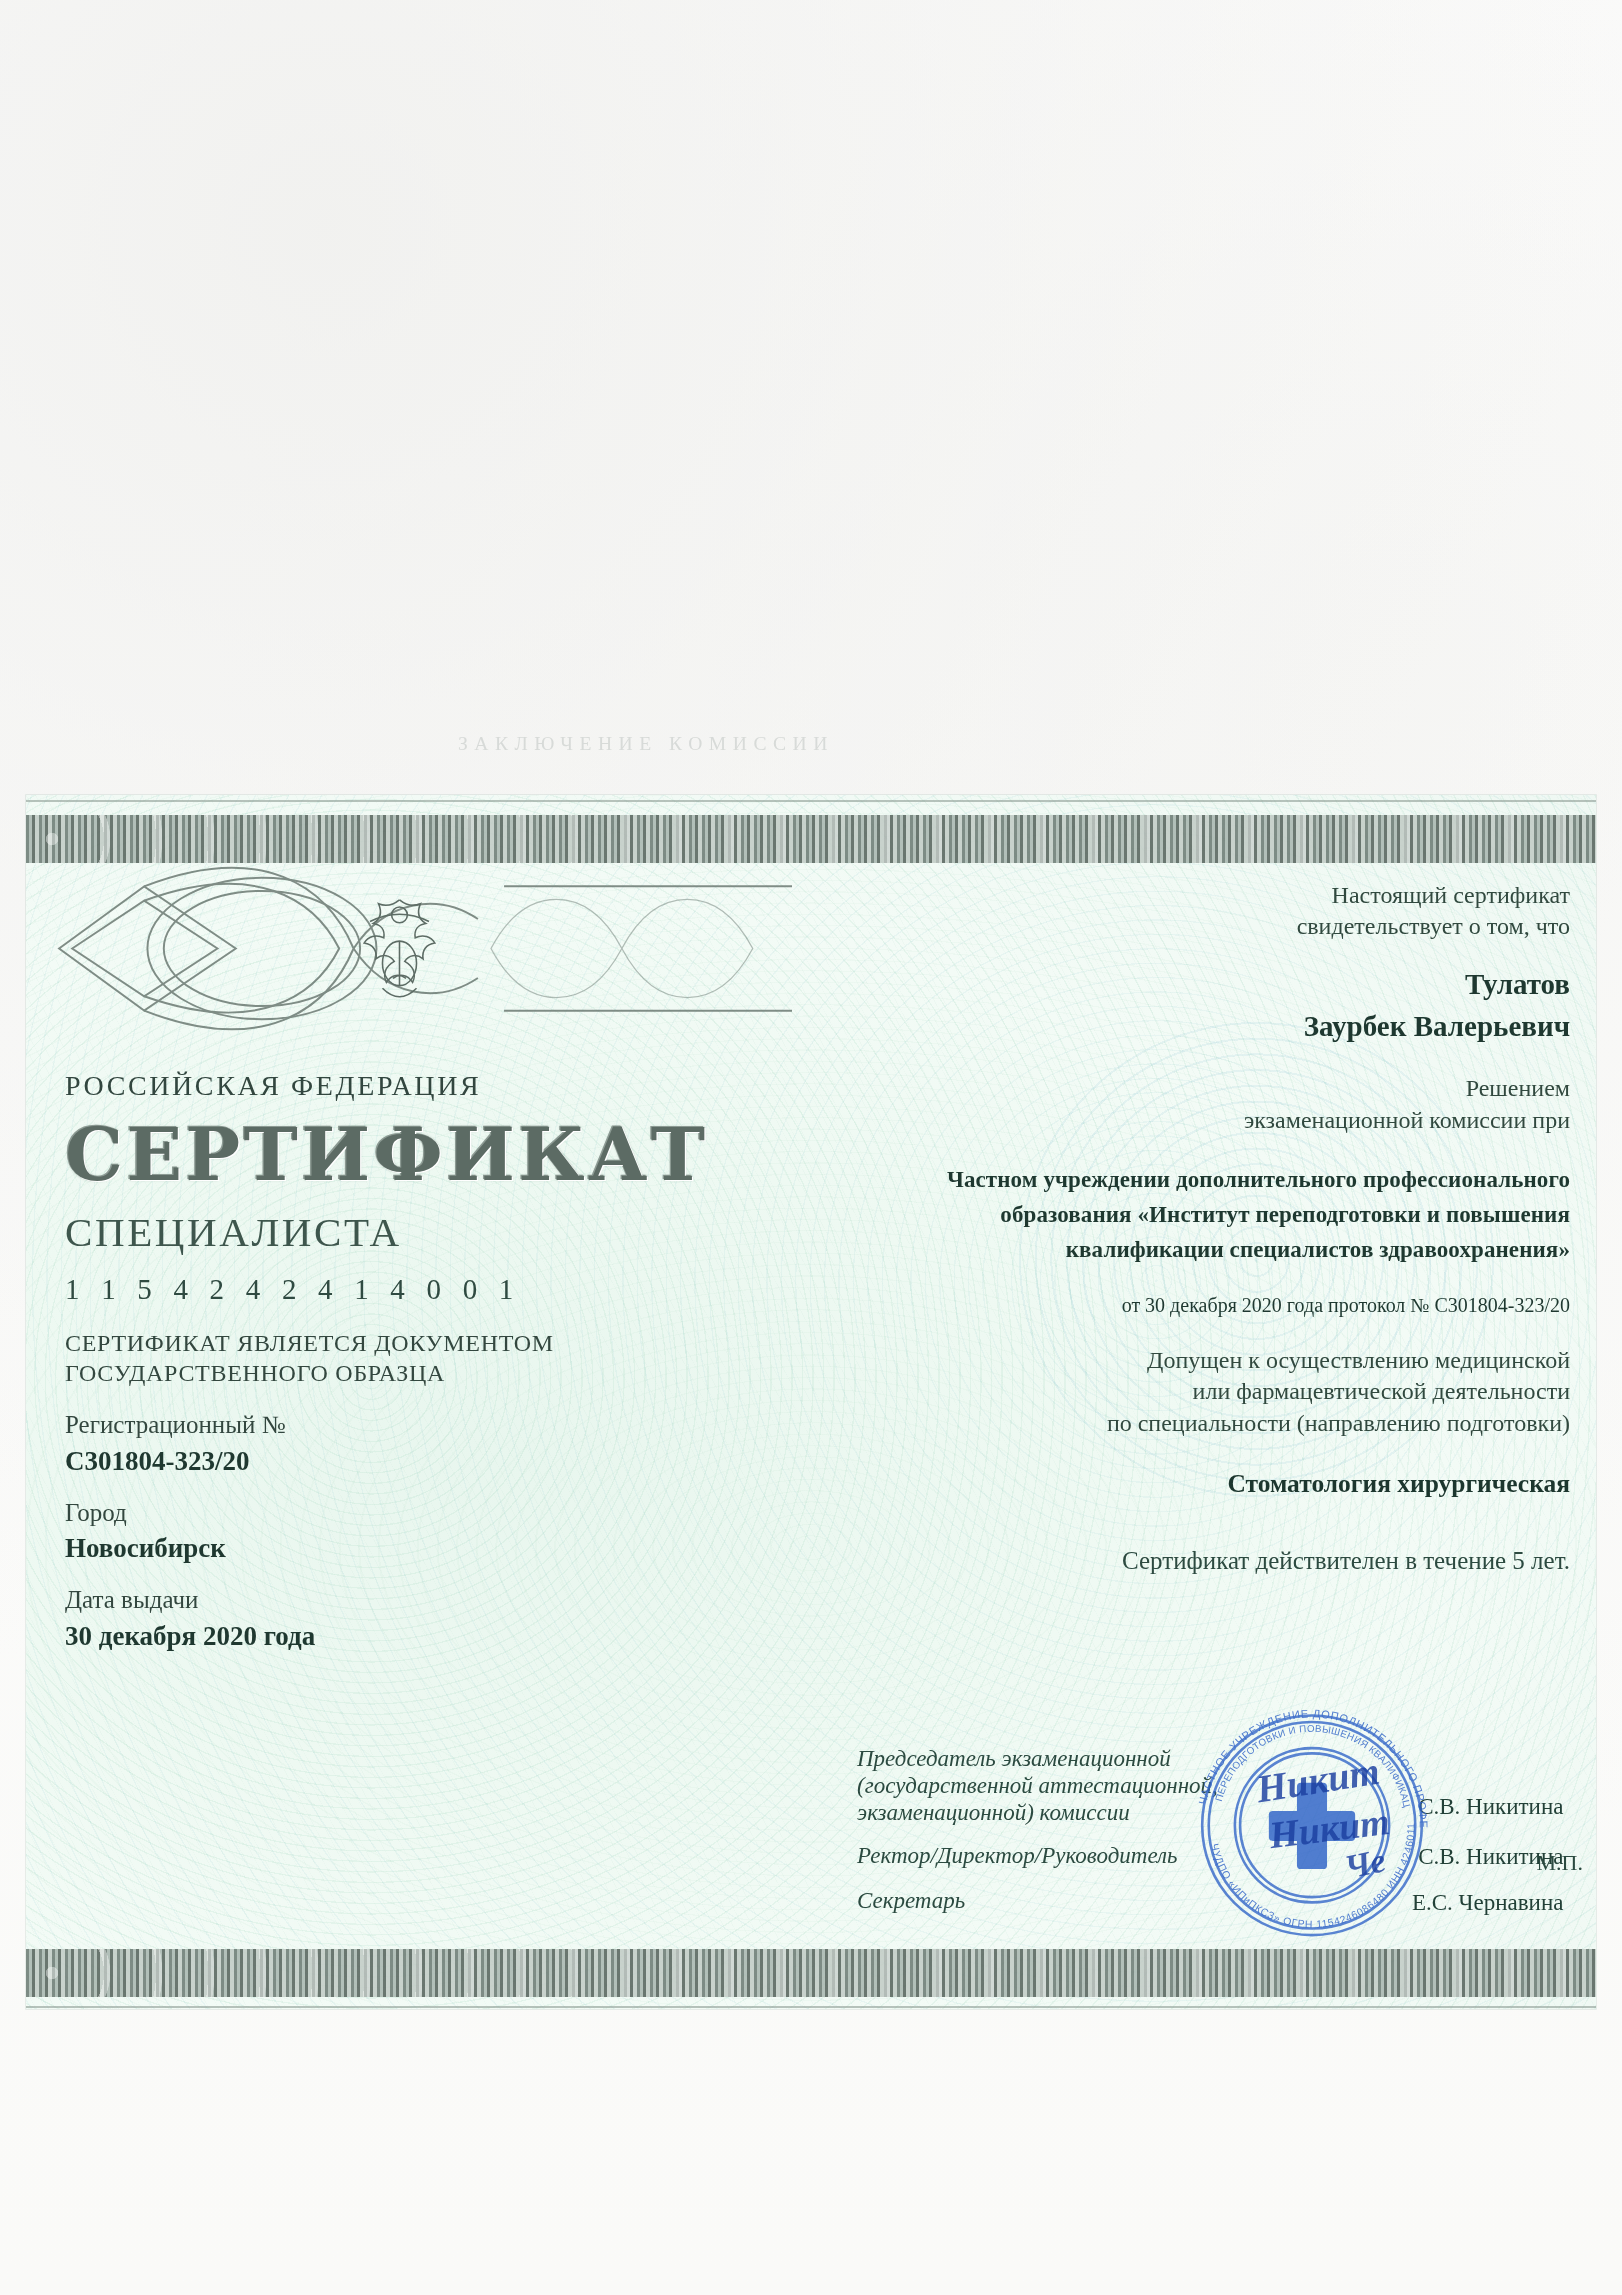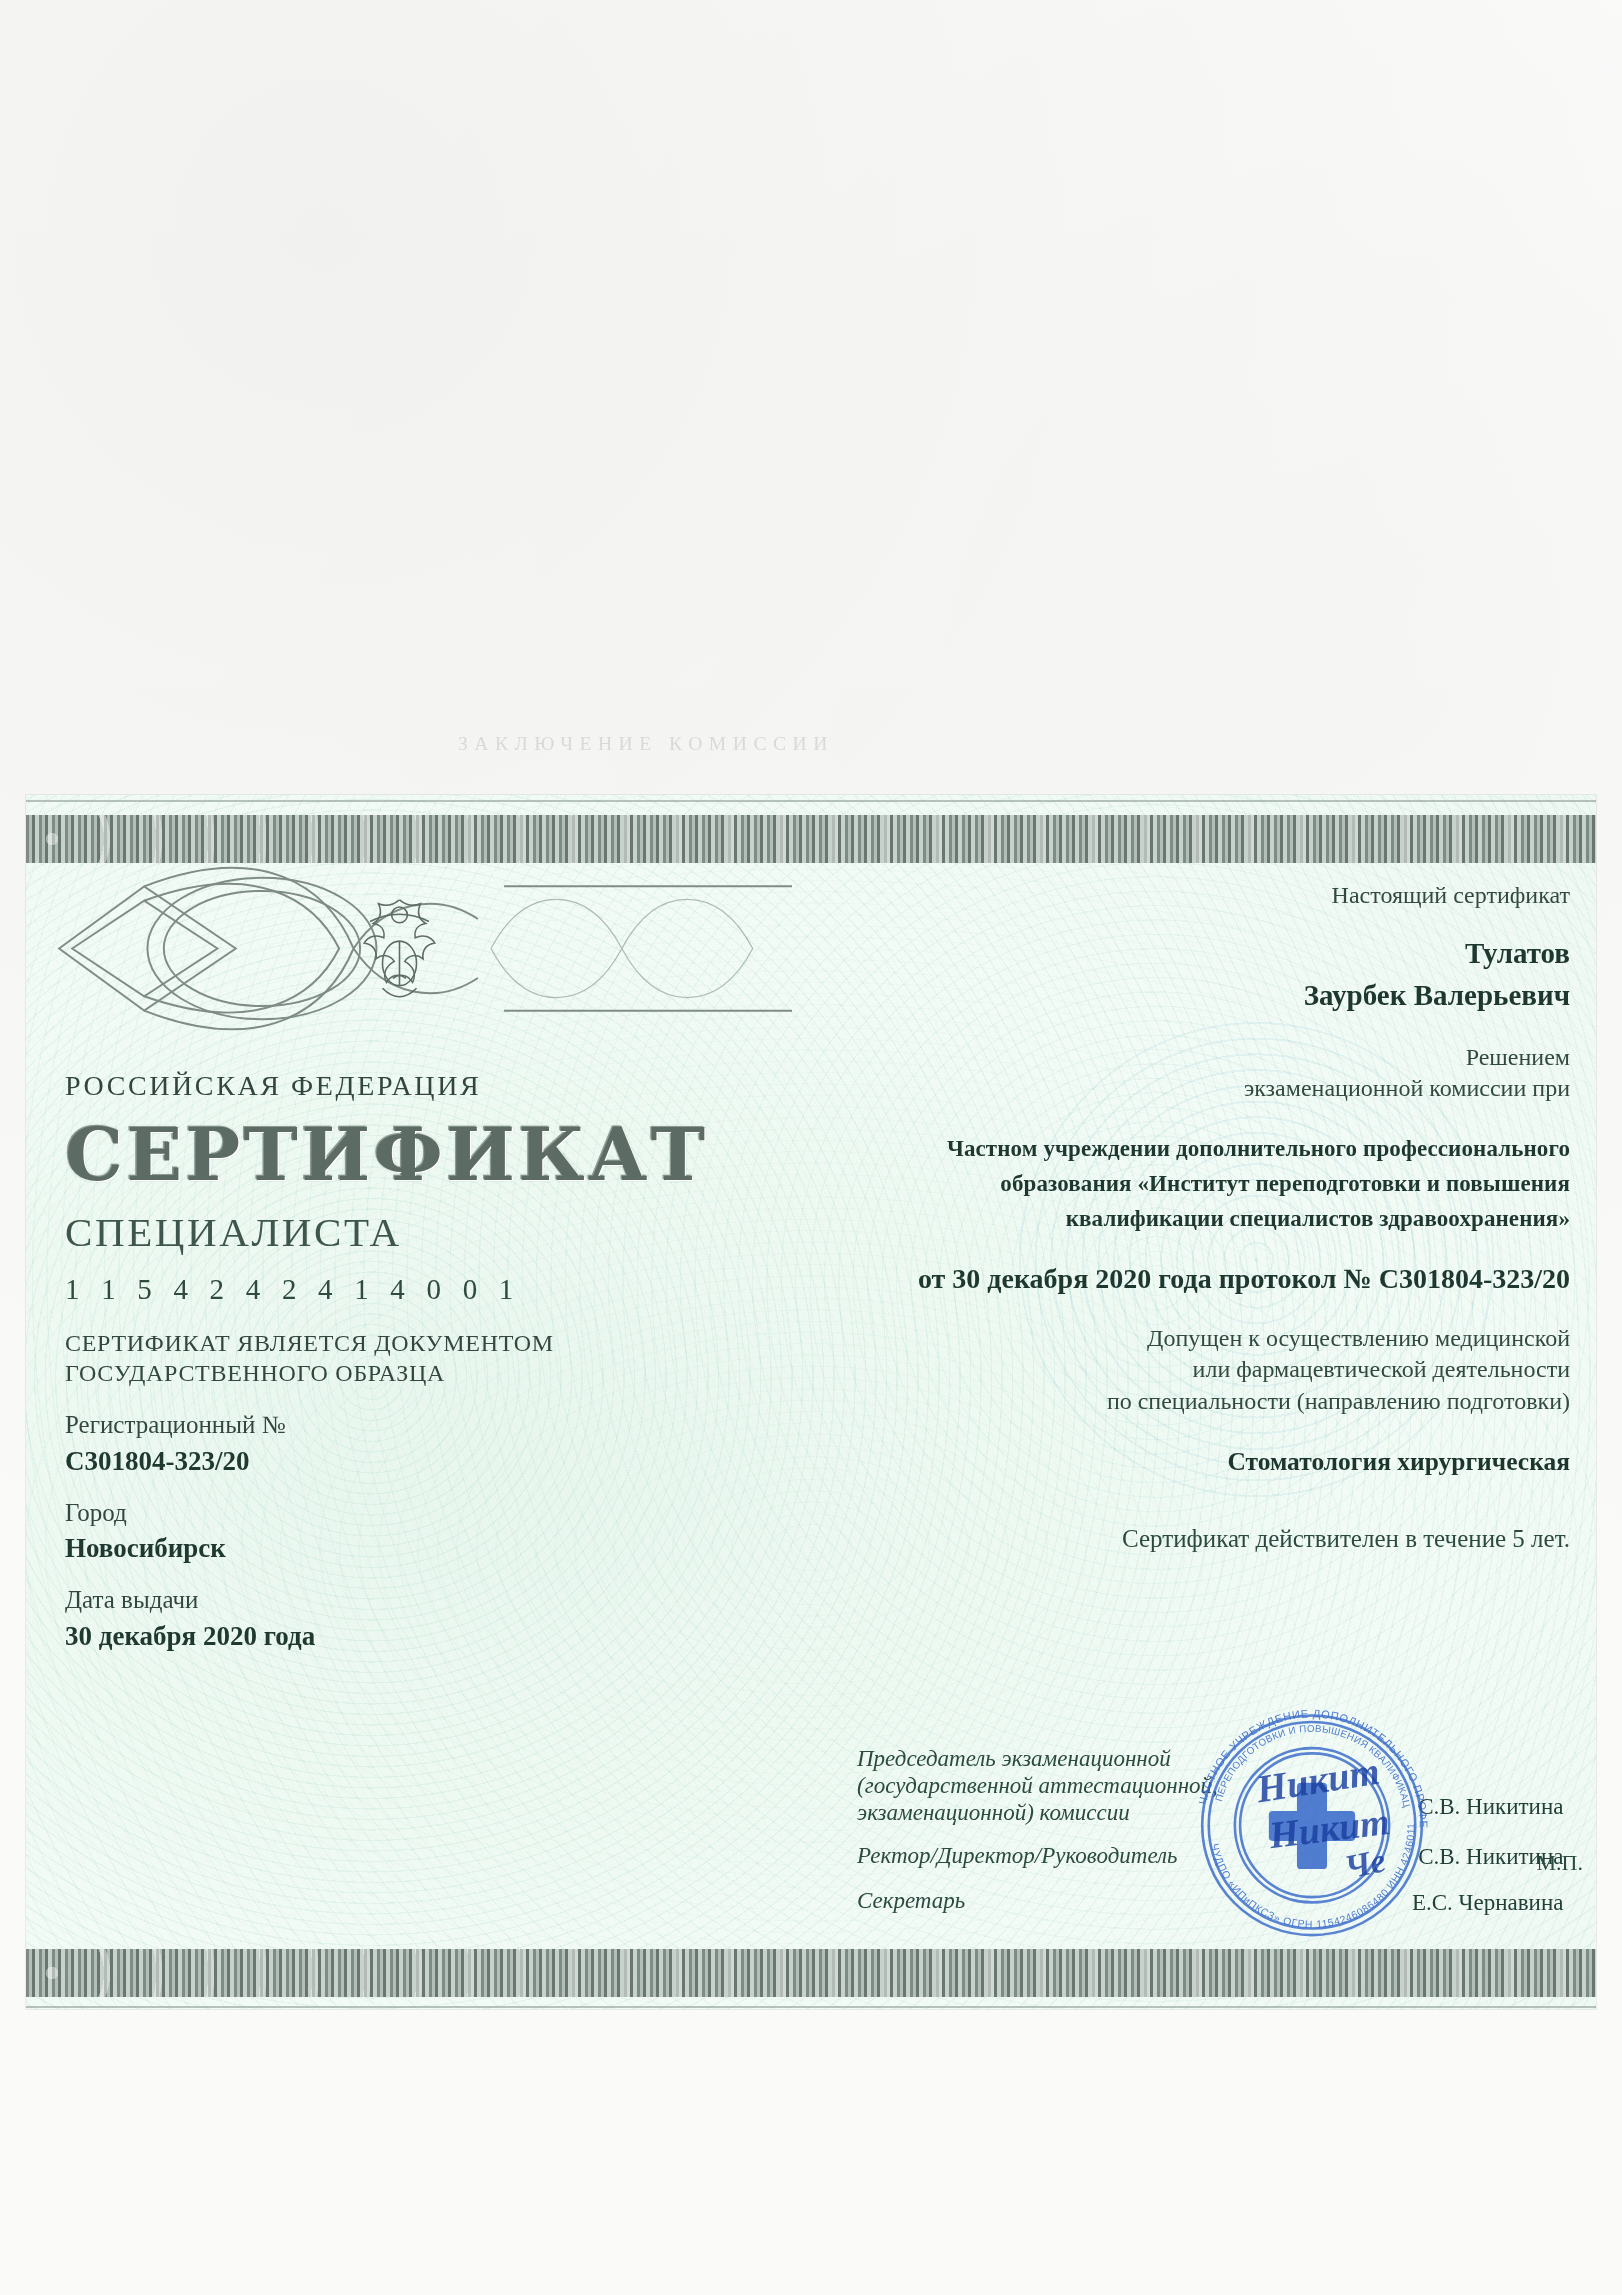--- a/index.html
+++ b/index.html
@@ -253,22 +253,22 @@
   .r-org {
     margin-top: 27.5px;
     font-size: 23px;
     font-weight: bold;
     line-height: 1.52;
     color: #1e3830;
     letter-spacing: 0.1px;
   }
   .r-protocol {
     margin-top: 26px;
-    font-size: 28px;
-    font-weight: bold;
+    font-size: 20px;
+    font-weight: normal;
     color: #1e3830;
   }
   .r-allowed {
     margin-top: 27.5px;
     font-size: 24px;
     line-height: 1.32;
     color: #31493f;
   }
   .r-specialty {
     margin-top: 29px;
@@ -410,20 +410,21 @@
       <div class="field-value">С301804-323/20</div>
       <div class="field-label">Город</div>
       <div class="field-value">Новосибирск</div>
       <div class="field-label">Дата выдачи</div>
       <div class="field-value">30 декабря 2020 года</div>
     </div>
 
     <div class="right-col">
       <div class="r-intro">
         <div>Настоящий сертификат</div>
+        <div>свидетельствует о том, что</div>
       </div>
       <div class="r-name">
         <div>Тулатов</div>
         <div>Заурбек Валерьевич</div>
       </div>
       <div class="r-decision">
         <div>Решением</div>
         <div>экзаменационной комиссии при</div>
       </div>
       <div class="r-org">

